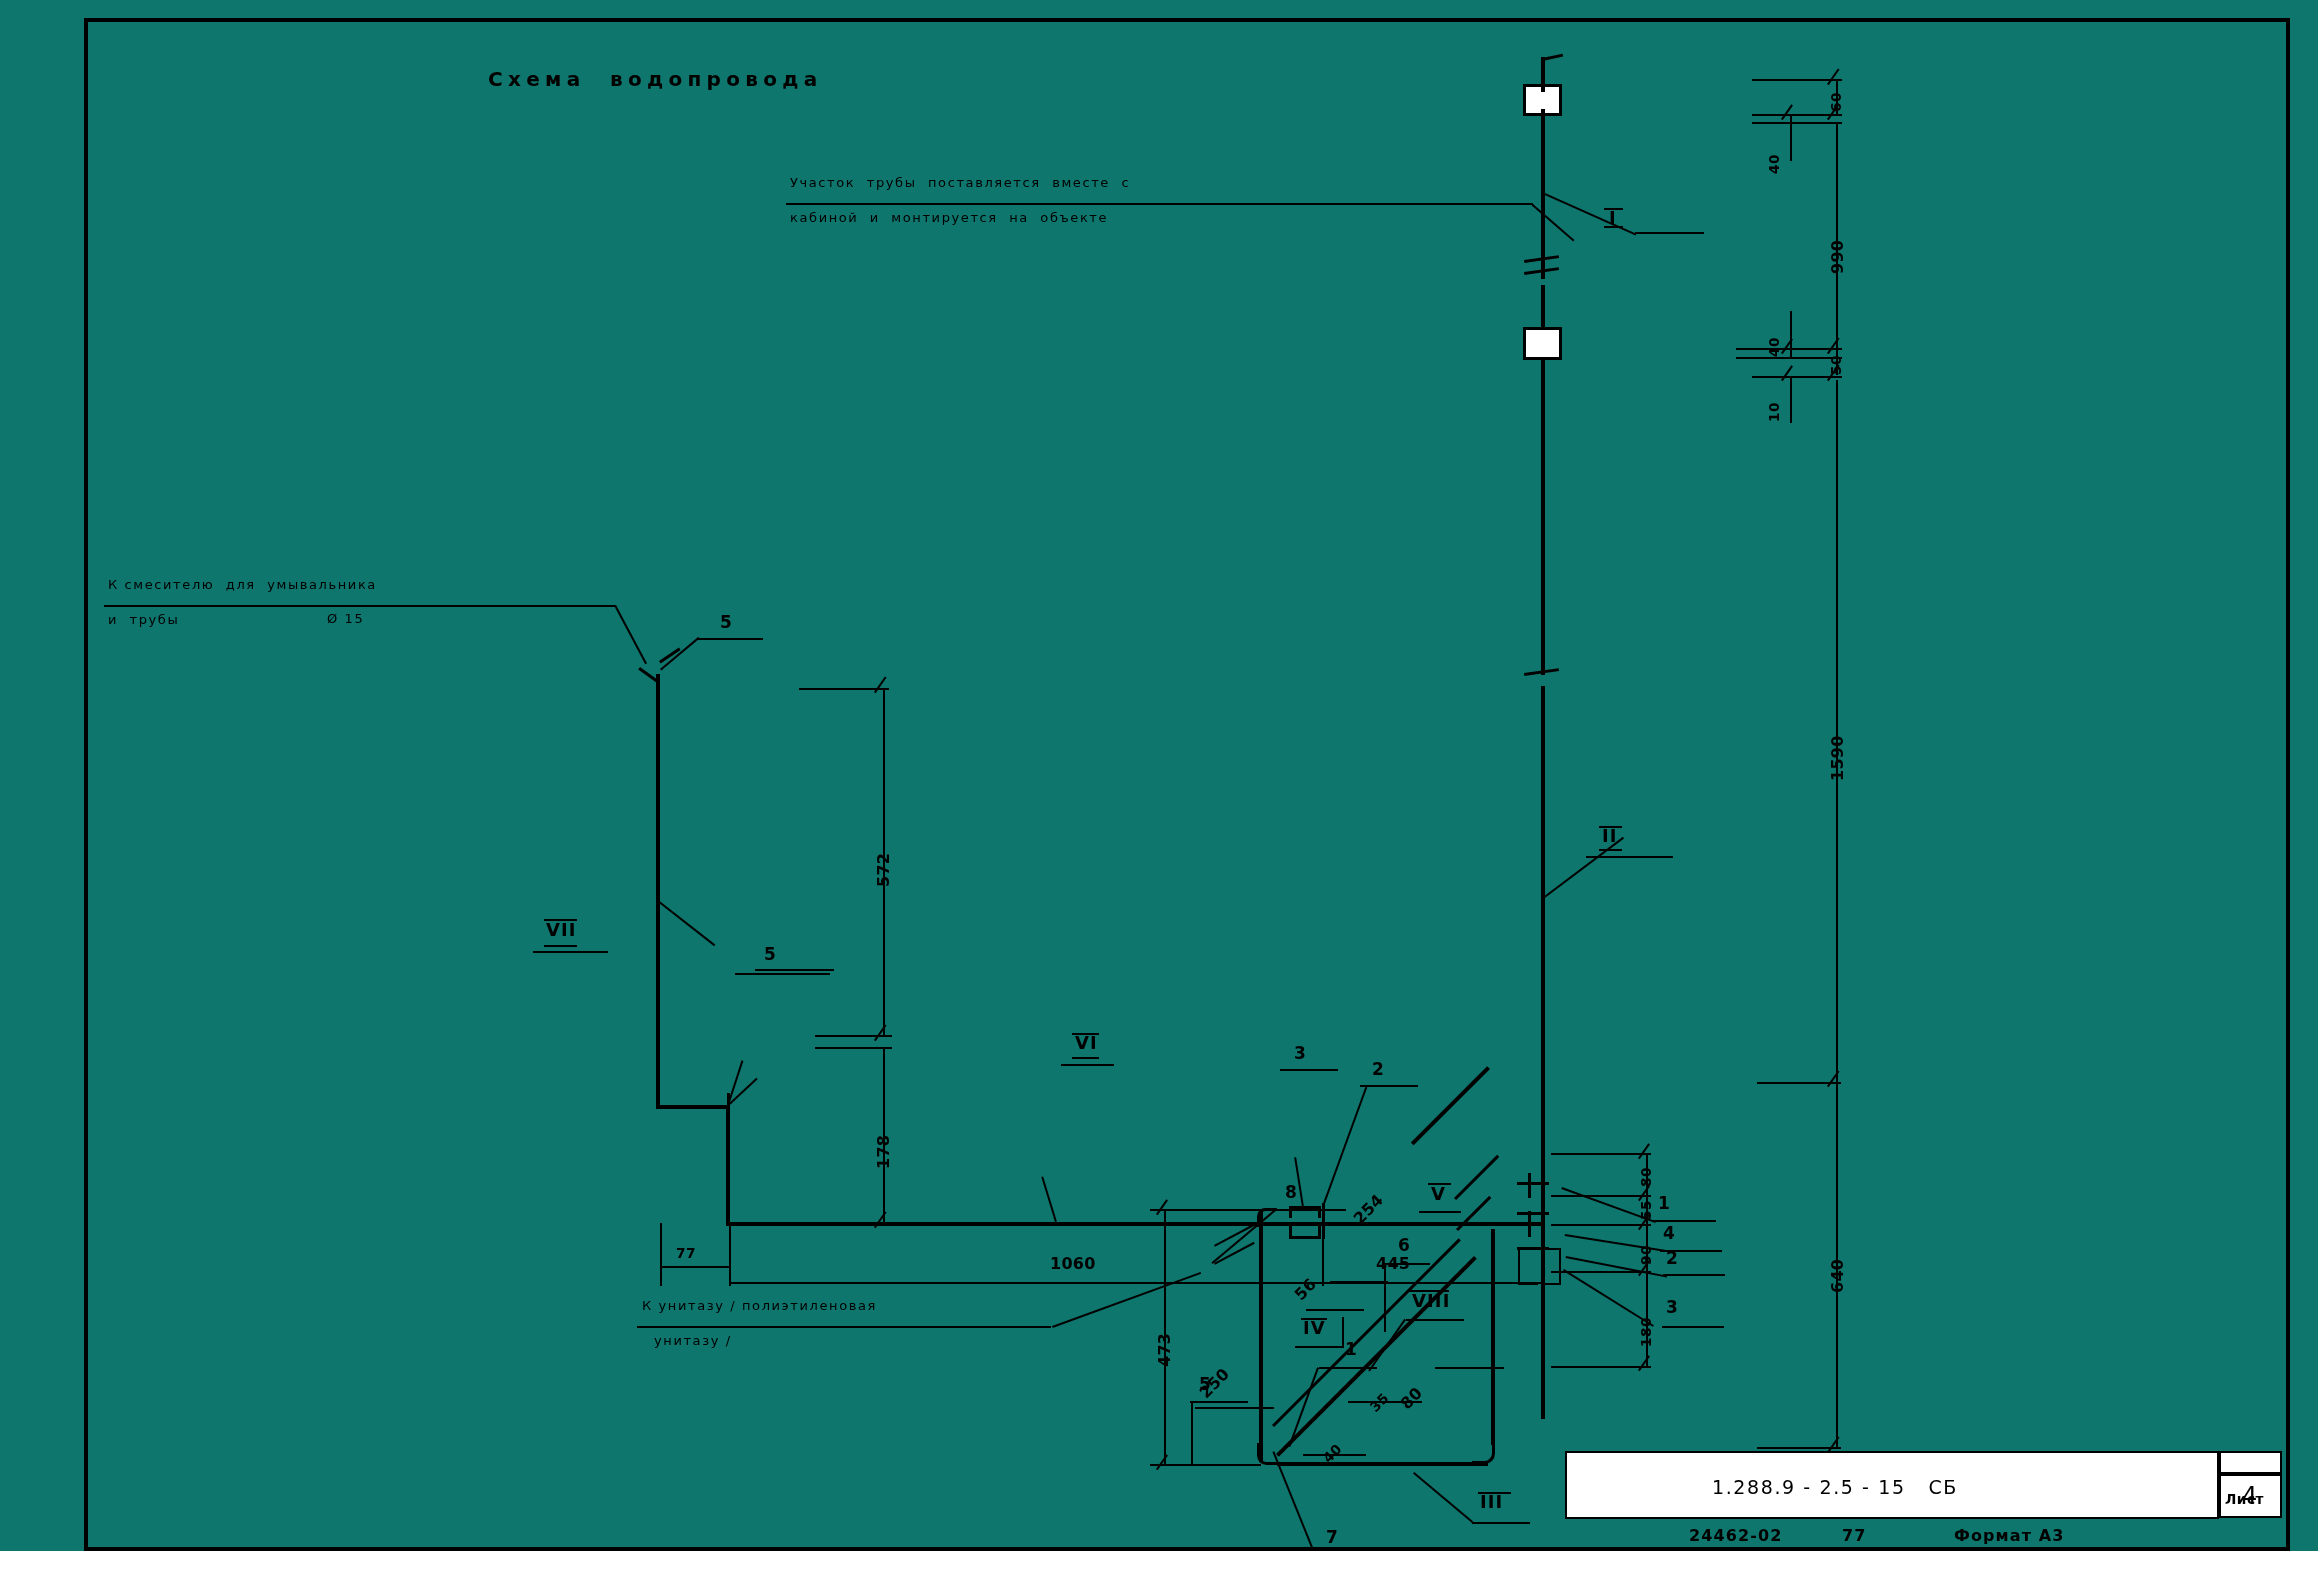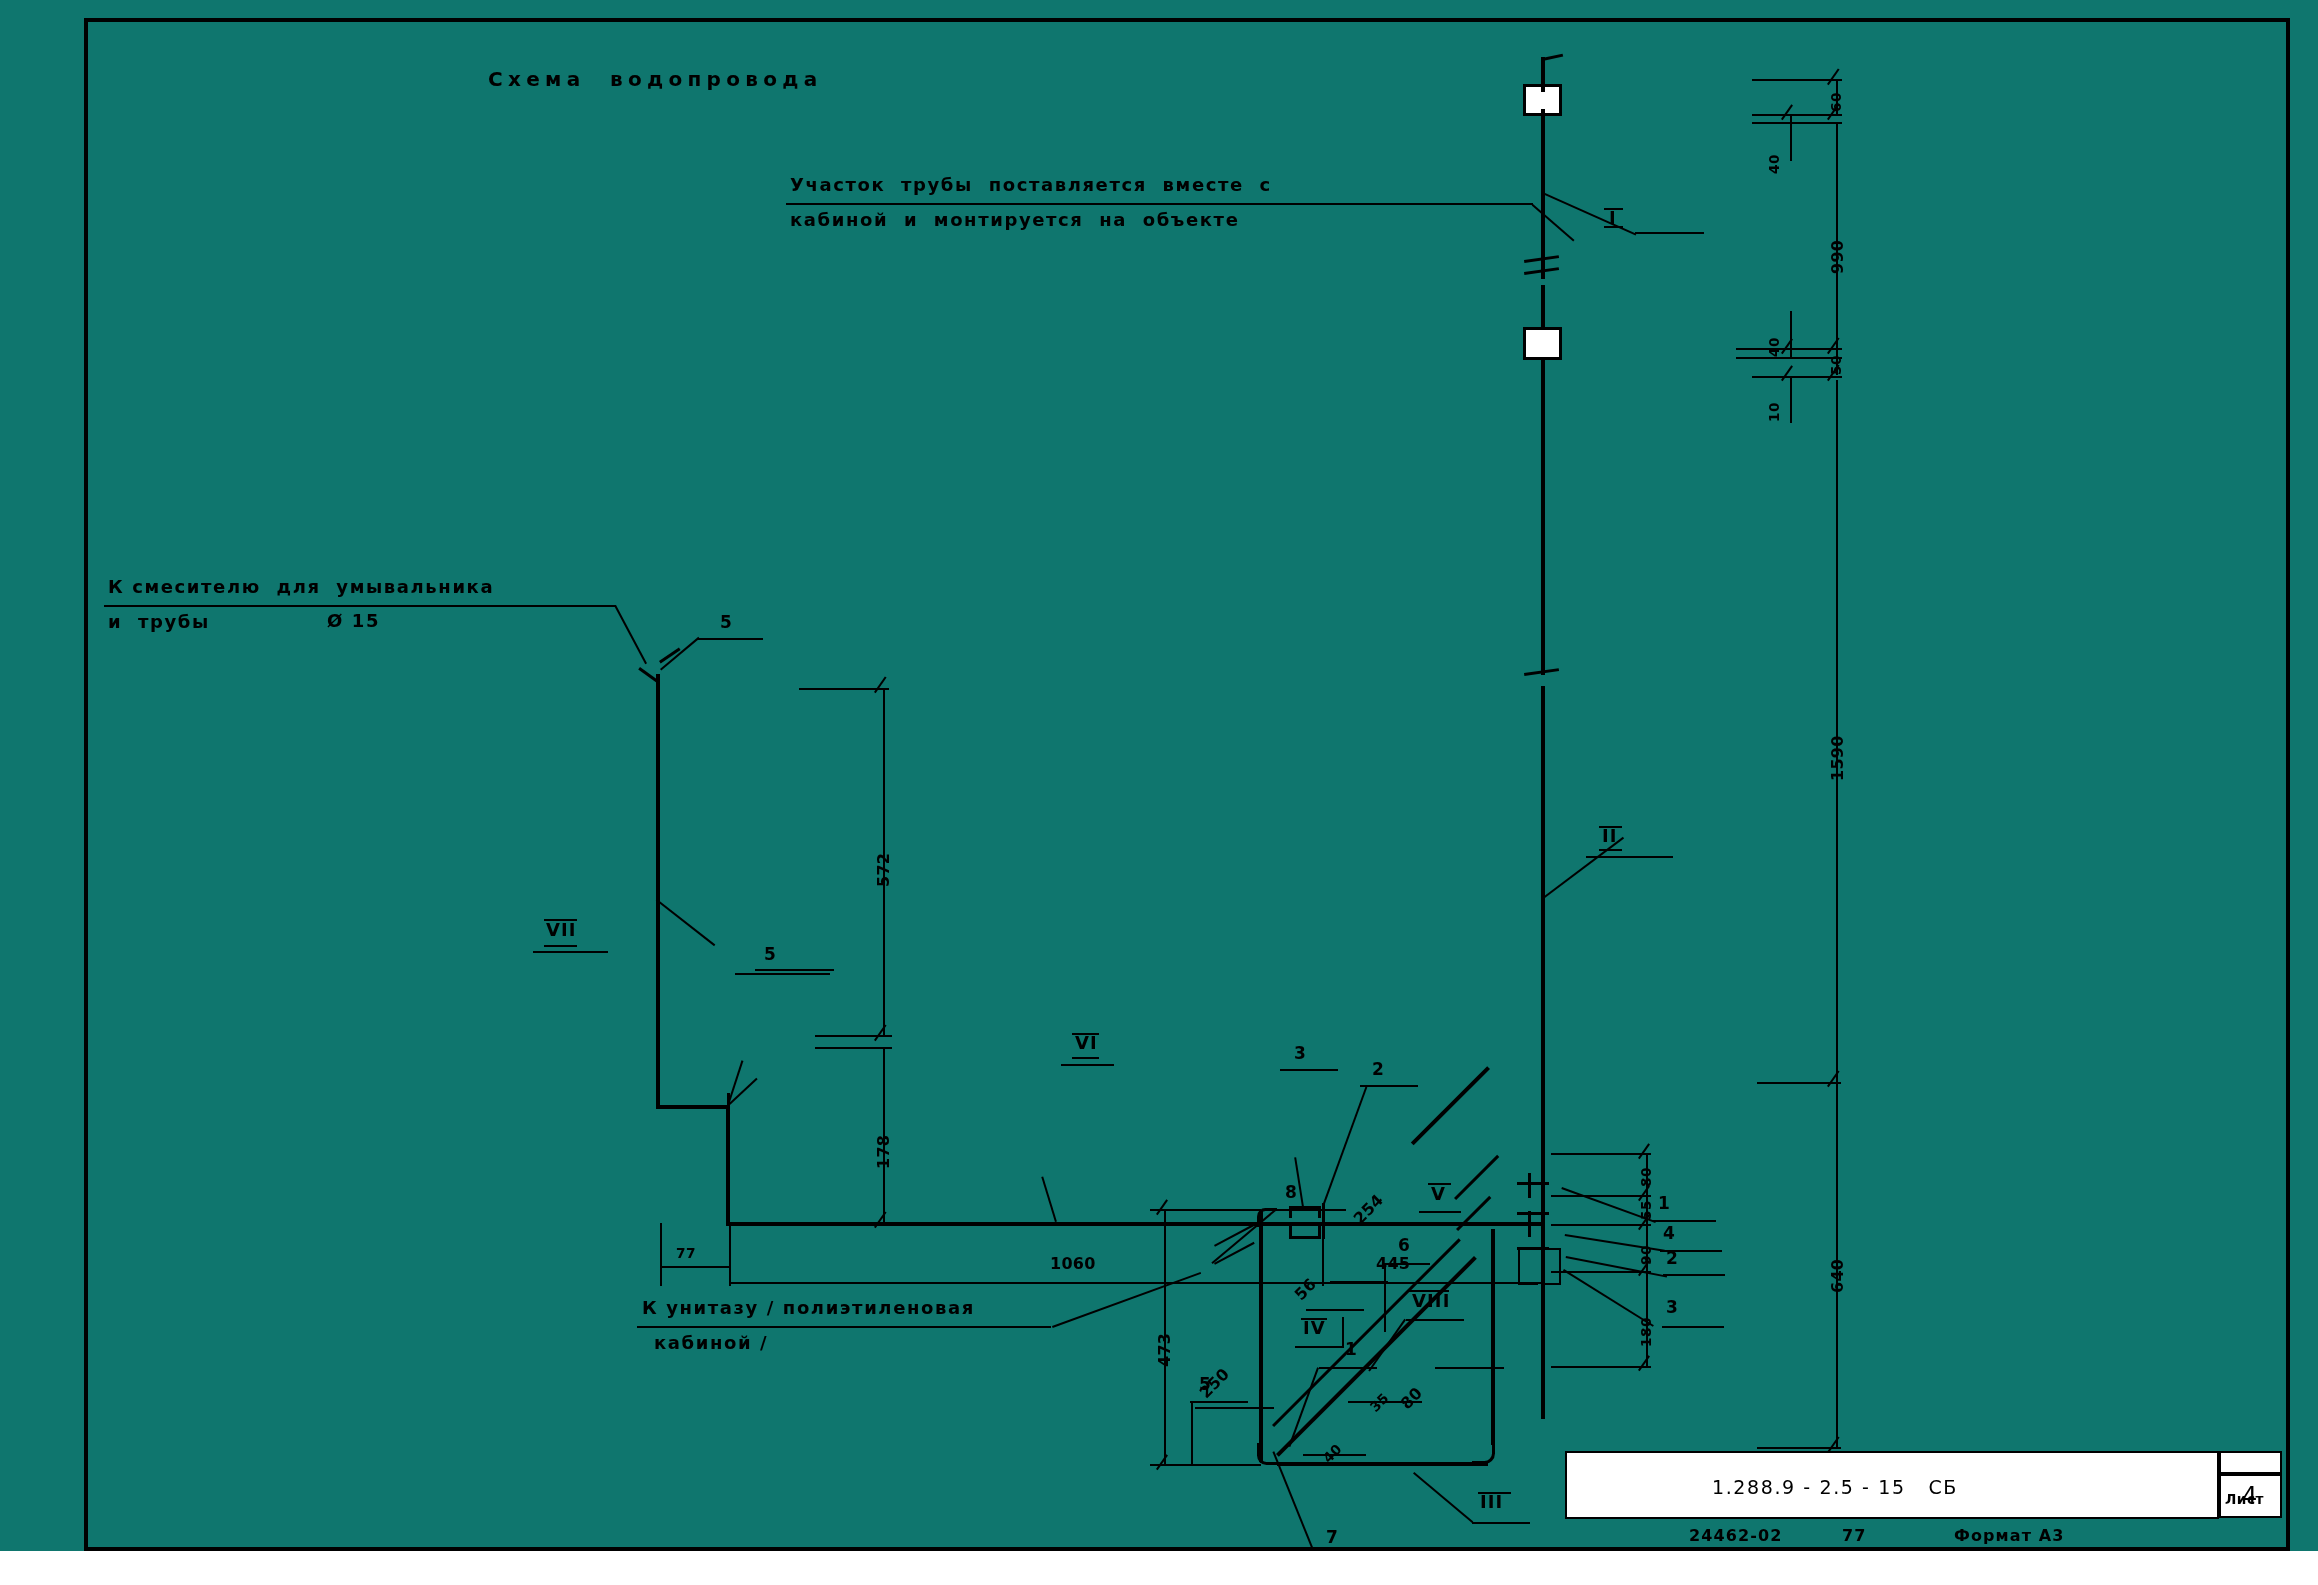--- a/index.html
+++ b/index.html
@@ -20,21 +20,21 @@
     font-weight:700;
     letter-spacing:0.5px;
     white-space:pre;
     line-height:1;
     transform-origin:0 0;
   }
   .dim{font-size:16px;font-weight:700;letter-spacing:0.3px;}
   .dimS{font-size:13.7px;font-weight:700;}
   .lead{font-size:17px;font-weight:700;}
   .roman{font-size:18px;font-weight:700;letter-spacing:1.1px;}
-  .note{font-size:18px;font-weight:700;letter-spacing:1.6px;}
+  .note{font-size:13px;font-weight:400;letter-spacing:1.6px;}
   .title{font-size:20px;font-weight:700;letter-spacing:5.3px;}
   .tb{font-size:19px;font-weight:400;letter-spacing:1.6px;}
   .tbs{font-size:16px;font-weight:700;letter-spacing:1.1px;}
   .rot90{transform:rotate(-90deg);transform-origin:0 0;}
   
   .ln{position:absolute;background:#000;}
   .h2{height:1.6px;}
   .h3{height:2.6px;}
   .h4{height:3.7px;}
   .v2{width:1.6px;}
@@ -338,17 +338,17 @@
   <div class="txt tb" style="left:1712px;top:1478px;">1.288.9 - 2.5 - 15   СБ</div>
   <div class="txt tbs" style="left:2225px;top:1455px;letter-spacing:0.5px;font-size:13.7px;margin-top:38px;">Лист</div>
   <div class="txt tb" style="left:2242px;top:1484px;font-size:24px;">4</div>
 
   <div class="txt tbs" style="left:1689px;top:1528px;">24462-02</div>
   <div class="txt tbs" style="left:1842px;top:1528px;">77</div>
   <div class="txt tbs" style="left:1942px;top:1528px;margin-left:12px;">Формат А3</div>
 
   <div class="txt note" style="left:642px;top:1299px;">К унитазу / полиэтиленовая</div>
   <div class="ln h2" style="left:637px;top:1326px;width:414px;"></div>
-  <div class="txt note" style="left:654px;top:1334px;">кабиной /</div>
+  <div class="txt note" style="left:654px;top:1334px;">унитазу /</div>
   <div class="diag" style="left:1052px;top:1326px;width:158px;height:1.6px;transform:rotate(-20deg);"></div>
 
 </div>
 
 
 </body></html>

